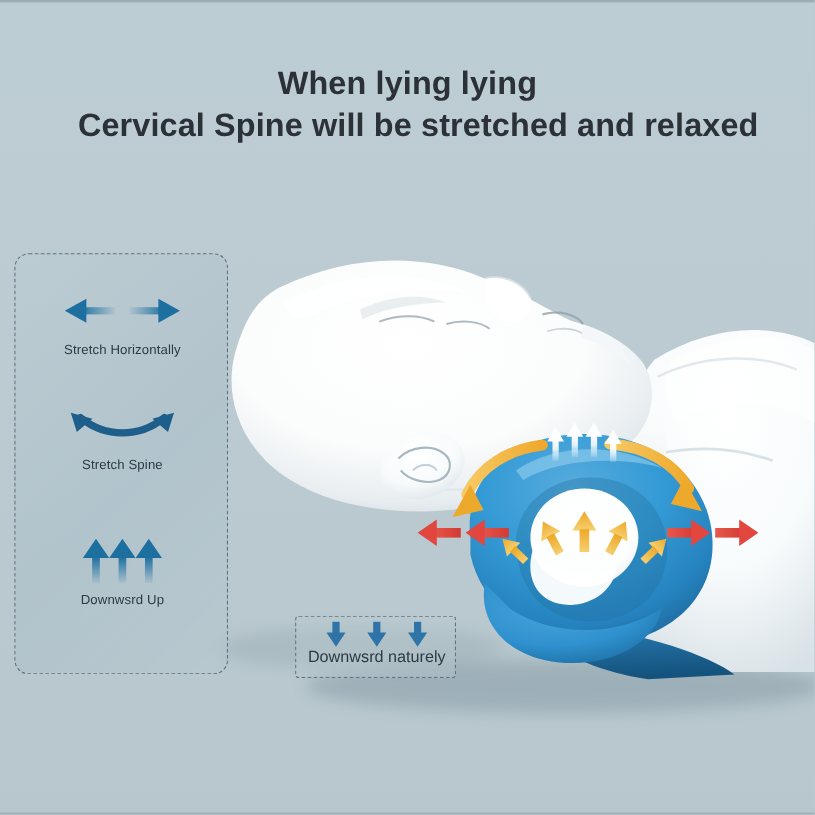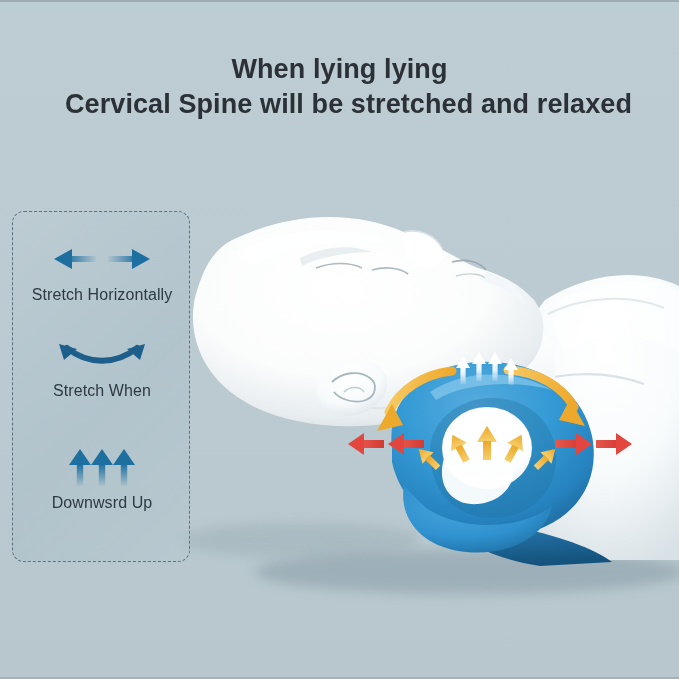--- a/index.html
+++ b/index.html
@@ -61,21 +61,21 @@
   .legend-item-2 { top: 122px; }
   .legend-item-3 { top: 234px; }
   .legend-icon {
     height: 42px;
     display: flex;
     align-items: center;
     justify-content: center;
   }
   .legend-label {
     margin-top: 6px;
-    font-size: 16px;
+    font-size: 11px;
     color: #2d3a44;
     letter-spacing: .1px;
   }
 
   
   .illustration {
     position: absolute;
     left: 0; top: 0;
     width: 679px; height: 679px;
     pointer-events: none;
@@ -381,21 +381,21 @@
     </div>
 
     <div class="legend-item legend-item-2">
       <div class="legend-icon">
         <svg width="104" height="34" viewBox="0 0 104 34" xmlns="http://www.w3.org/2000/svg">
           <path d="M17 10 C 38 27, 66 27, 87 10" fill="none" stroke="#1d5f8a" stroke-width="6" stroke-linecap="round"></path>
           <polygon points="9,6 27,11 14,22" fill="#1d5f8a"></polygon>
           <polygon points="95,6 90,22 77,11" fill="#1d5f8a"></polygon>
         </svg>
       </div>
-      <div class="legend-label">Stretch When</div>
+      <div class="legend-label">Stretch Spine</div>
     </div>
 
     <div class="legend-item legend-item-3">
       <div class="legend-icon">
         <svg width="104" height="44" viewBox="0 0 104 44" xmlns="http://www.w3.org/2000/svg">
           <defs>
             <linearGradient id="lgFadeU" x1="0" y1="1" x2="0" y2="0">
               <stop offset="0%" stop-color="#1d6fa0" stop-opacity="0.05"></stop>
               <stop offset="100%" stop-color="#1d6fa0" stop-opacity="1"></stop>
             </linearGradient>
@@ -411,15 +411,32 @@
           <g transform="translate(74,0)">
             <polygon points="0,4 11,20 -11,20" fill="#1d6fa0"></polygon>
             <rect x="-3.2" y="19" width="6.4" height="22" fill="url(#lgFadeU)"></rect>
           </g>
         </svg>
       </div>
       <div class="legend-label">Downwsrd Up</div>
     </div>
   </div>
 
+  <div class="down-box">
+    <div class="down-box-arrows">
+      <svg width="16" height="22" viewBox="0 0 16 22" xmlns="http://www.w3.org/2000/svg">
+        <rect x="5" y="0" width="6" height="11" fill="#2f74a8"></rect>
+        <polygon points="8,21 0,9 16,9" fill="#2f74a8"></polygon>
+      </svg>
+      <svg width="16" height="22" viewBox="0 0 16 22" xmlns="http://www.w3.org/2000/svg">
+        <rect x="5" y="0" width="6" height="11" fill="#2f74a8"></rect>
+        <polygon points="8,21 0,9 16,9" fill="#2f74a8"></polygon>
+      </svg>
+      <svg width="16" height="22" viewBox="0 0 16 22" xmlns="http://www.w3.org/2000/svg">
+        <rect x="5" y="0" width="6" height="11" fill="#2f74a8"></rect>
+        <polygon points="8,21 0,9 16,9" fill="#2f74a8"></polygon>
+      </svg>
+    </div>
+    <div class="down-box-label">Downwsrd naturely</div>
+  </div>
 
   <div class="edge-bottom"></div>
 </div>
 
 </body></html>

